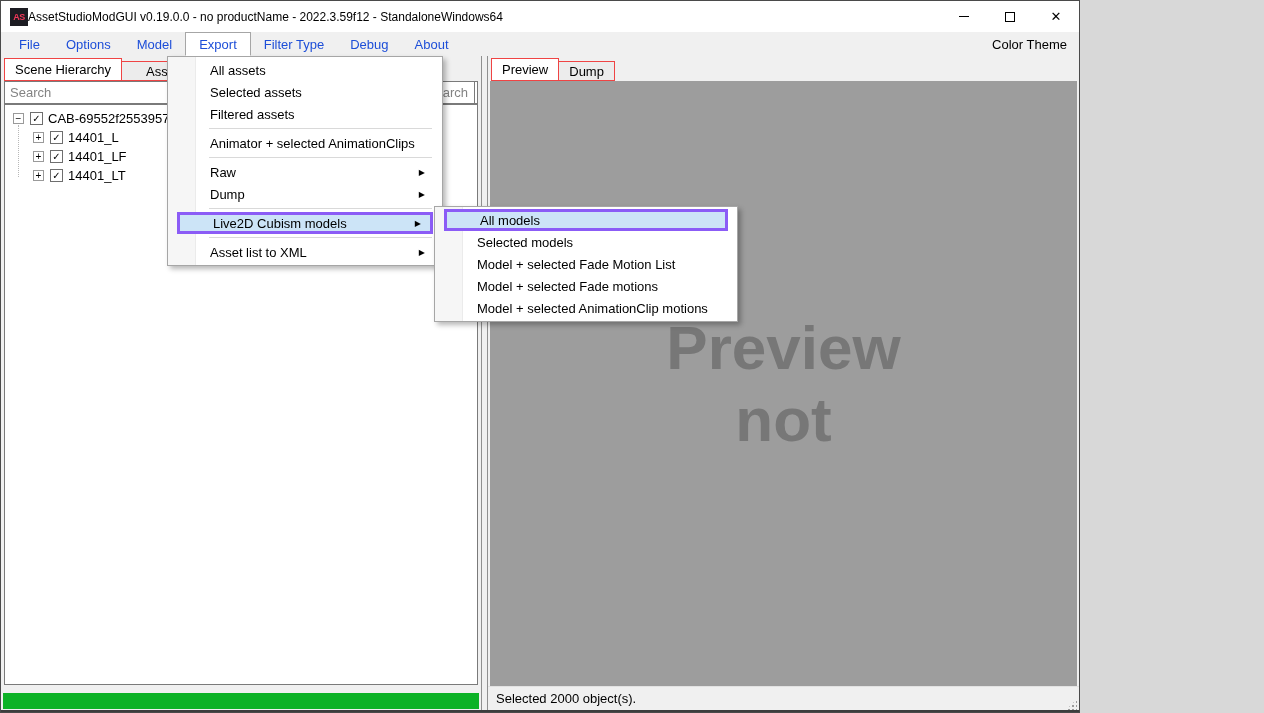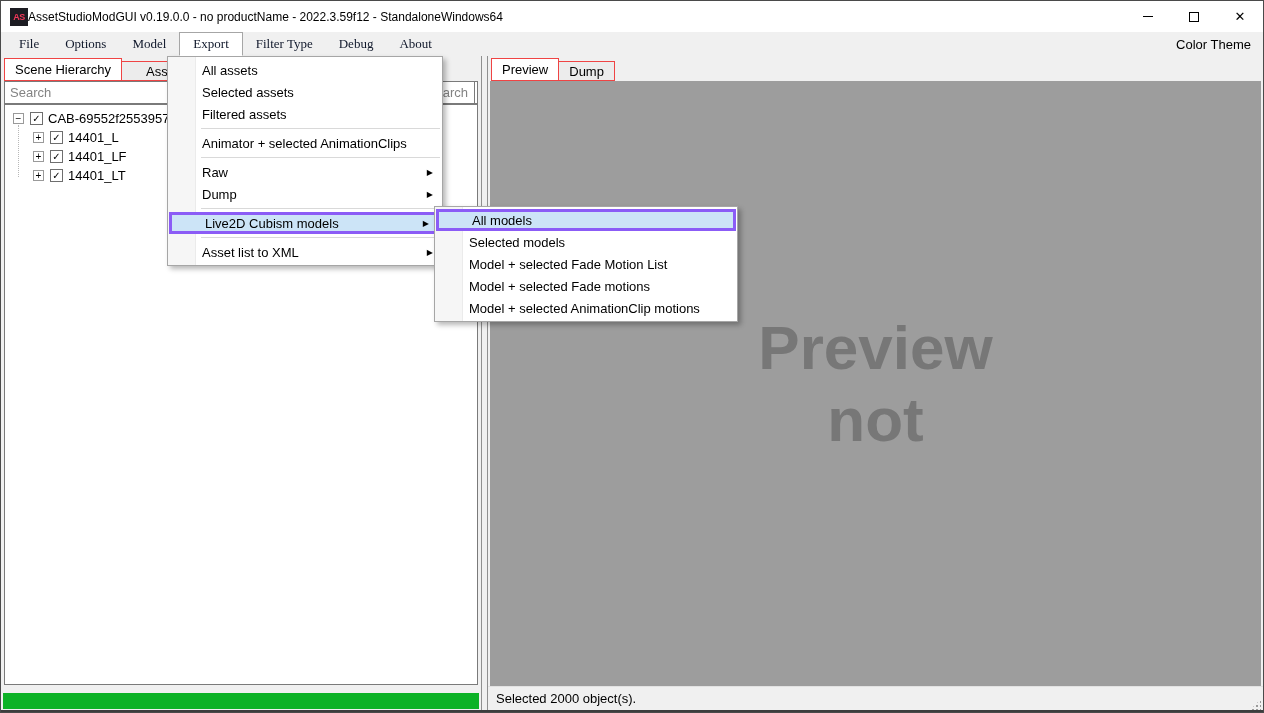--- a/index.html
+++ b/index.html
@@ -1,31 +1,31 @@
 <!DOCTYPE html>
 <html><head>
 <meta charset="utf-8">
 <style>
   * { margin:0; padding:0; box-sizing:border-box; }
   html,body { width:1264px; height:713px; background:#d8d8d8; font-family:"Liberation Sans", sans-serif; }
-  .window { position:relative; width:1264px; height:713px; background:#f0f0f0; border:1px solid #4a4a4a; overflow:hidden; }
+  .window { position:relative; width:1080px; height:713px; background:#f0f0f0; border:1px solid #4a4a4a; overflow:hidden; }
 
   
   .titlebar { position:absolute; top:0; left:0; right:0; height:31px; background:#ffffff; display:flex; align-items:center; padding-left:9px; }
   .app-icon { width:18px; height:18px; background:#1c1c22; color:#f4385a; font-size:9px; font-weight:bold; display:flex; align-items:center; justify-content:center; letter-spacing:-0.5px; }
   .title-text { font-size:12px; color:#000; margin-left:0; white-space:nowrap; }
   .win-controls { margin-left:auto; display:flex; height:31px; }
   .win-btn { width:46px; height:31px; display:flex; align-items:center; justify-content:center; }
   .glyph-min { width:10px; height:1px; background:#000; display:block; }
   .glyph-max { width:10px; height:10px; border:1px solid #000; display:block; }
   .glyph-close { font-size:13px; color:#000; line-height:1; }
 
   
   .menubar { position:absolute; top:31px; left:0; right:0; height:24px; background:#f0f0f0; display:flex; align-items:stretch; padding-left:5px; font-size:13px; }
-  .menubar-item { display:flex; align-items:center; padding:0 13px; color:#0f172a;font-family:Liberation Serif, serif; }
+  .menubar-item { display:flex; align-items:center; padding:0 13px; color:#1d4ed8; }
   .menubar-item.open { background:#fff; border:1px solid #a6a6a6; border-bottom:1px solid #fff; position:relative; z-index:95; }
   .menubar-right { margin-left:auto; display:flex; align-items:center; padding:0 12px; }
 
   
   .main { position:absolute; top:55px; left:0; right:0; bottom:0; display:flex; }
   .left-panel { position:relative; width:481px; background:#f0f0f0; border-right:1px solid #8f8f8f; }
   .splitter { width:5px; background:#f0f0f0; }
   .right-panel { position:relative; flex:1; background:#f0f0f0; border-left:1px solid #8f8f8f; }
 
   
@@ -49,21 +49,21 @@
   .progress-bar { position:absolute; left:2px; right:2px; bottom:3px; height:16px; background:#e6e6e6; }
   .progress-fill { height:100%; background:#0cb226; }
 
   
   .preview-area { position:absolute; top:25px; left:2px; right:2px; bottom:26px; background:#9d9d9d; display:flex; flex-direction:column; align-items:center; justify-content:center; }
   .preview-msg { font-size:62px; line-height:72px; font-weight:bold; color:#777777; text-align:center; }
   .statusbar { position:absolute; left:0; right:0; bottom:2px; height:24px; background:#f0f0f0; border-top:1px solid #e2e2e2; display:flex; align-items:center; padding-left:8px; font-size:13px; color:#000; }
   .grip { position:absolute; right:2px; bottom:2px; width:11px; height:11px; background-image:radial-gradient(#9a9a9a 1.1px, transparent 1.2px); background-size:4px 4px; background-position:1px 1px; clip-path:polygon(100% 0, 100% 100%, 0 100%); }
 
   
-  .menu { position:absolute; background:#ffffff; border:1px solid #a6a6a6; box-shadow:3px 3px 5px rgba(0,0,0,0.28); z-index:90; font-size:13px; padding:2px 0; }
+  .menu { position:absolute; background:#ffffff; border:1px solid #a6a6a6; box-shadow:3px 3px 5px rgba(0,0,0,0.28); z-index:90; font-size:13px; padding:2px 8px; }
   .menu .gutter { position:absolute; left:0; top:0; bottom:0; width:28px; background:#f6f6f6; border-right:1px solid #ebebeb; }
   .export-menu { left:166px; top:55px; width:276px; }
   .live2d-submenu { left:433px; top:205px; width:304px; z-index:96; }
   .menu-item { position:relative; height:22px; display:flex; align-items:center; padding-left:34px; padding-right:9px; color:#000; z-index:2; }
   .menu-item.highlighted { background:#cce4f7; border:3px solid #8b5cf6; margin:0 1px; padding-left:33px; }
   .menu-sep { height:1px; background:#d9d9d9; margin:3px 2px 3px 33px; position:relative; z-index:2; }
   .arrow { margin-left:auto; font-size:8px; color:#000; }
 
   .bottom-edge { position:absolute; left:0; right:0; bottom:0; height:2px; background:#3d3d3d; z-index:200; }
 </style>

